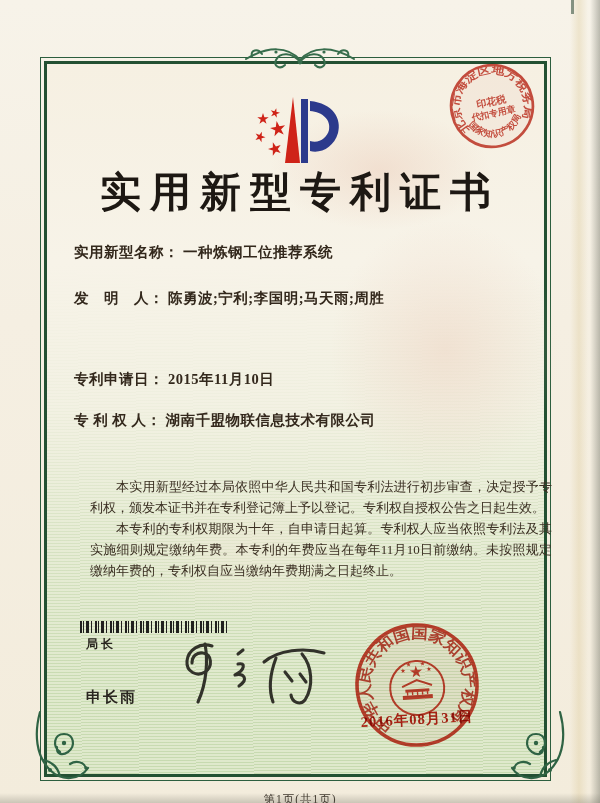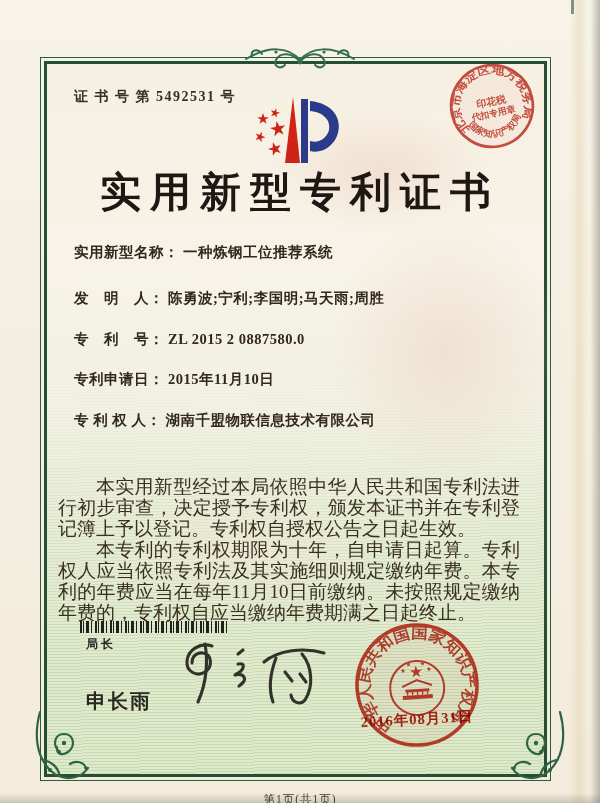--- a/index.html
+++ b/index.html
@@ -37,28 +37,28 @@
   .cert-no{position:absolute;left:74px;top:88px;font-size:14px;font-weight:bold;
     letter-spacing:1.5px;color:#35302a;}
   .logo{position:absolute;left:245px;top:89px;width:100px;height:78px;}
   .stamp-small{position:absolute;left:448px;top:62px;width:88px;height:88px;
     transform:rotate(-12deg);opacity:0.88;mix-blend-mode:multiply;}
   .title{position:absolute;left:0;right:0;top:165px;text-align:center;
     font-size:41px;font-weight:bold;letter-spacing:9px;color:#1d1813;}
   .field{position:absolute;left:74px;width:468px;font-size:14.5px;font-weight:bold;color:#33281c;letter-spacing:0.5px;}
   .field .lbl{margin-right:4px;}
   .f0{top:243px}.f1{top:289px}.f2{top:330px}.f3{top:370px}.f4{top:411px}.f5{top:451px}
-  .body-text{position:absolute;left:58px;top:476px;width:462px;
-    font-size:19px;line-height:21px;color:#3a2f22;text-align:justify;font-weight:500;}
+  .body-text{position:absolute;left:90px;top:476px;width:462px;
+    font-size:13px;line-height:21px;color:#3a2f22;text-align:justify;font-weight:500;}
   .body-text p{margin:0;text-indent:2em;}
   .barcode{position:absolute;left:80px;top:621px;width:148px;height:12px;
     background:
       repeating-linear-gradient(90deg,#20201e 0 2px,transparent 2px 3px,#20201e 3px 4px,transparent 4px 6px,#20201e 6px 9px,transparent 9px 11px,#20201e 11px 12px,transparent 12px 15px);}
   .signer-title{position:absolute;left:86px;top:636px;font-size:12px;font-weight:bold;color:#2a2620;letter-spacing:3px;font-family:"Liberation Sans","DejaVu Sans",sans-serif;}
-  .signer-name{position:absolute;left:86px;top:688px;font-size:20px;font-weight:bold;color:#2a2620;letter-spacing:2px;font-family:"Liberation Sans","DejaVu Sans",sans-serif;}
+  .signer-name{position:absolute;left:86px;top:688px;font-size:15px;font-weight:bold;color:#2a2620;letter-spacing:2px;font-family:"Liberation Sans","DejaVu Sans",sans-serif;}
   .signature{position:absolute;left:172px;top:638px;width:162px;height:74px;}
   .seal-big{position:absolute;left:352px;top:620px;width:130px;height:130px;
     opacity:0.93;mix-blend-mode:multiply;transform:rotate(-4deg);}
   .seal-date{position:absolute;left:350px;top:710px;width:134px;text-align:center;
     font-size:14.5px;font-weight:bold;color:#c2271a;letter-spacing:1px;
     transform:rotate(-3deg);mix-blend-mode:multiply;}
   .footer{position:absolute;left:0;right:0;top:748px;text-align:center;
     font-size:11.5px;color:#3c342a;letter-spacing:1px;font-weight:500;margin-top:44px;}
   .seal-text{fill:#c3392b;font-weight:bold;font-family:"Liberation Serif",serif;}
 </style>
@@ -118,21 +118,20 @@
         <path d="M40,54 C46,50 54,52 56,58"></path>
       </g>
       <g fill="#2f6344">
         <circle cx="34" cy="33" r="2.2"></circle>
           <circle cx="20" cy="60" r="2"></circle>
           <circle cx="56" cy="58" r="1.8"></circle>
       </g>
     </svg>
   </div>
 
-  <div class="cert-no">证 书 号 第 5492531 号</div>
 
   <div class="logo">
     <svg width="100" height="78" viewBox="0 0 100 78">
       <g fill="#cf2318">
         <path d="M0,-1 L0.588,0.809 L-0.951,-0.309 L0.951,-0.309 L-0.588,0.809 Z" transform="translate(18,30) scale(6)"></path>
         <path d="M0,-1 L0.588,0.809 L-0.951,-0.309 L0.951,-0.309 L-0.588,0.809 Z" transform="translate(30,24) scale(5) rotate(15)"></path>
         <path d="M0,-1 L0.588,0.809 L-0.951,-0.309 L0.951,-0.309 L-0.588,0.809 Z" transform="translate(33,40) scale(8) rotate(-10)"></path>
         <path d="M0,-1 L0.588,0.809 L-0.951,-0.309 L0.951,-0.309 L-0.588,0.809 Z" transform="translate(15,48) scale(5.5) rotate(20)"></path>
         <path d="M0,-1 L0.588,0.809 L-0.951,-0.309 L0.951,-0.309 L-0.588,0.809 Z" transform="translate(30,60) scale(7) rotate(-18)"></path>
         <polygon points="48,8 40,74 55,74"></polygon>
@@ -162,23 +161,20 @@
     </svg>
   </div>
 
   <div class="title">实用新型专利证书</div>
 
   <div class="field f0">
     <span class="lbl">实用新型名称：</span><span>一种炼钢工位推荐系统</span>
   </div>
   <div class="field f1">
     <span class="lbl">发　明　人：</span><span>陈勇波;宁利;李国明;马天雨;周胜</span>
-  </div>
-  <div class="field f2">
-    <span class="lbl">专　利　号：</span><span>ZL 2015 2 0887580.0</span>
   </div>
   <div class="field f3">
     <span class="lbl">专利申请日：</span><span>2015年11月10日</span>
   </div>
   <div class="field f4">
     <span class="lbl">专 利 权 人：</span><span>湖南千盟物联信息技术有限公司</span>
   </div>
 
   <div class="body-text">
     <p>本实用新型经过本局依照中华人民共和国专利法进行初步审查，决定授予专利权，颁发本证书并在专利登记簿上予以登记。专利权自授权公告之日起生效。</p>

